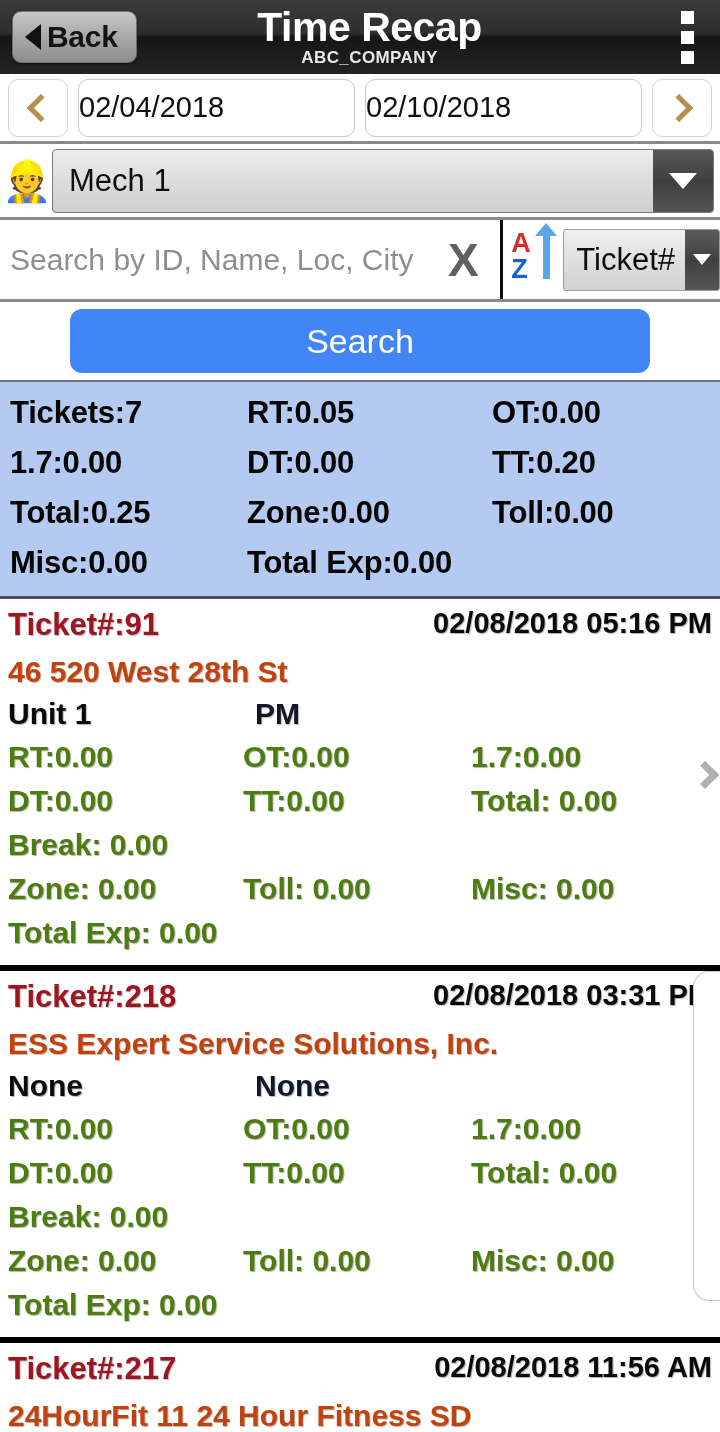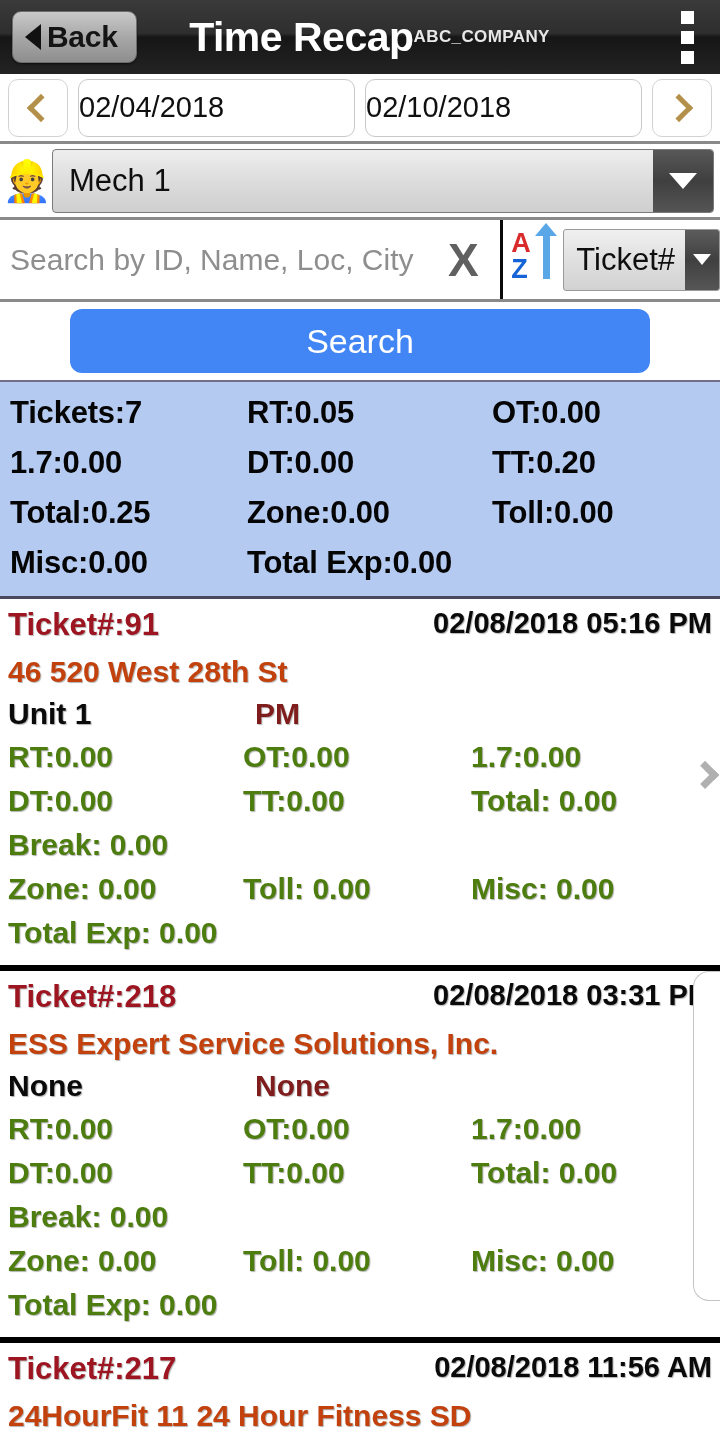--- a/index.html
+++ b/index.html
@@ -32,21 +32,21 @@
     border-top: 13px solid transparent;
     border-bottom: 13px solid transparent;
     border-right: 16px solid #111;
   }
   .back-label {
     font-size: 30px; font-weight: bold; color: #141414;
     letter-spacing: -.3px;
   }
   .title-wrap {
     position: absolute; left: 0; right: 0; top: 0; bottom: 0;
-    display: flex; flex-direction: row;
+    display: flex; flex-direction: column;
     align-items: center; justify-content: center;
     pointer-events: none;
     padding-left: 19px;
   }
   .title-main {
     font-size: 41px; font-weight: bold; color: #ffffff;
     line-height: 42px; letter-spacing: -.5px;
   }
   .title-sub {
     font-size: 17px; font-weight: bold; color: #e8e8e8;
@@ -240,21 +240,21 @@
     height: 42px; line-height: 42px;
     text-shadow: 1px 1px 1px rgba(0,0,0,.3);
   }
   .tk-sub { display: flex; height: 42px; align-items: center; }
   .tk-unit {
     width: 247px;
     font-size: 30px; font-weight: bold; color: #0a0a0a;
     text-shadow: 1px 1px 1px rgba(0,0,0,.3);
   }
   .tk-tag {
-    font-size: 30px; font-weight: bold; color: #7f1d1d;
+    font-size: 30px; font-weight: bold; color: #0f172a;
     text-shadow: 1px 1px 1px rgba(0,0,0,.28);
   }
   .tk-row { display: flex; height: 44px; align-items: center; }
   .tk-cell {
     font-size: 30px; font-weight: bold; color: #4d7c0f;
     text-shadow: 1px 1px 1px rgba(0,0,0,.3);
   }
   .tk-c1 { width: 235px; }
   .tk-c2 { width: 228px; }
   .tk-c3 { flex: 1; }

